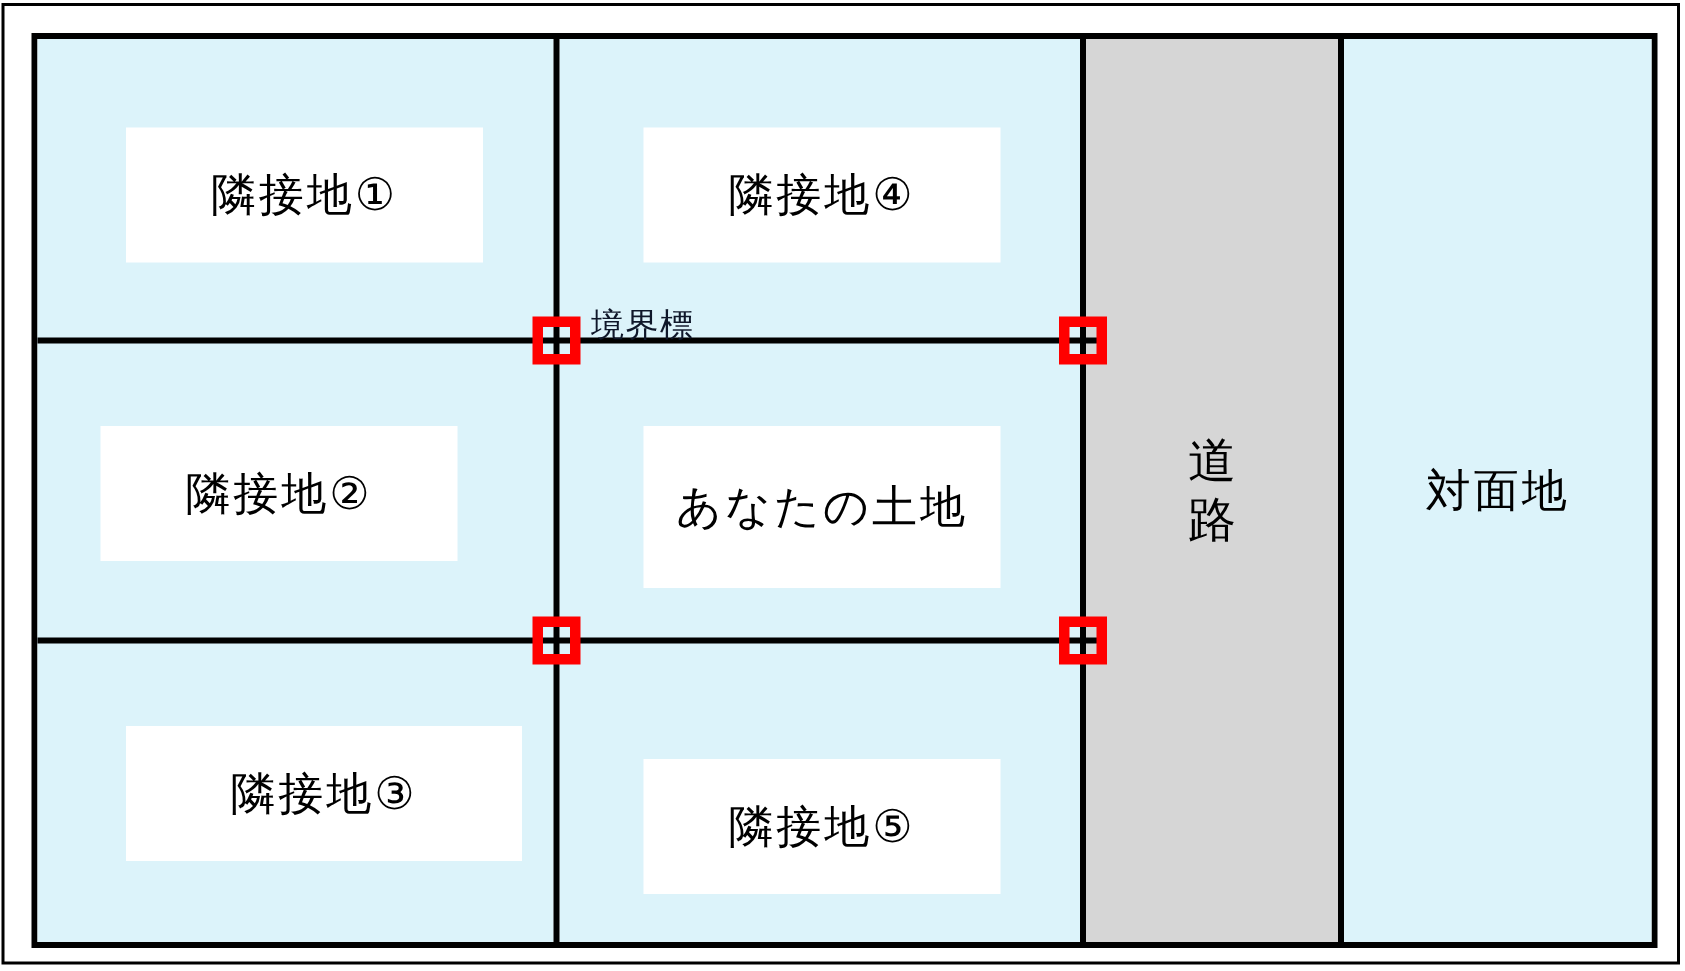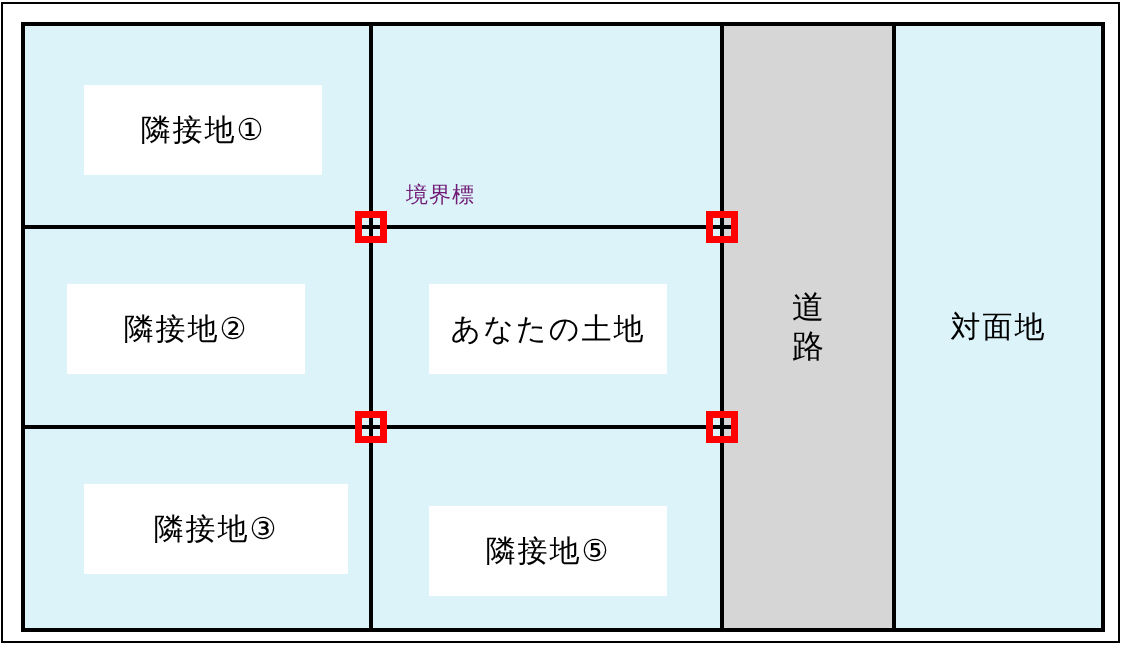--- a/index.html
+++ b/index.html
@@ -103,21 +103,21 @@
     white-space: nowrap;
   }
 
   
   .plate-n1 { left: 59px;  top: 59px;  width: 238px; height: 90px; }
   .plate-n2 { left: 42px;  top: 258px; width: 238px; height: 90px; }
   .plate-n3 { left: 59px;  top: 458px; width: 264px; height: 90px; }
 
   
   .plate-n4 { left: 404px; top: 59px;  width: 238px; height: 90px; }
-  .plate-own{ left: 404px; top: 258px; width: 238px; height: 90px; }
+  .plate-own{ left: 404px; top: 258px; width: 238px; height: 108px; }
   .plate-n5 { left: 404px; top: 480px; width: 238px; height: 90px; }
 
   
   .road-label {
     position: absolute;
     left: 699px;
     width: 168px;
     top: 0;
     bottom: 0;
     display: flex;
@@ -162,27 +162,26 @@
   }
   .marker-a { left: 330px; top: 185px; }  
   .marker-b { left: 681px; top: 185px; }  
   .marker-c { left: 330px; top: 385px; }  
   .marker-d { left: 681px; top: 385px; }  
 
   
   .marker-caption {
     position: absolute;
     left: 369px;
-    top: 154px;
+    top: 176px;
     font-size: 22px;
-    color: #701a75;
+    color: #0f172a;
     letter-spacing: 1px;
     white-space: nowrap;
     font-family: "DejaVu Sans", "Liberation Sans", sans-serif;
-    margin-left: 12px;
   }
 </style>
 </head>
 <body>
 
 <div id="diagram-root">
 
   <div class="outer-frame">
 
     <div class="plot-block">
@@ -197,20 +196,21 @@
         <div class="vline vline-2"></div>
         <div class="vline vline-3"></div>
 
         <div class="hline hline-1"></div>
         <div class="hline hline-2"></div>
 
         <div class="label-plate plate-n1">隣接地①</div>
         <div class="label-plate plate-n2">隣接地②</div>
         <div class="label-plate plate-n3">隣接地③</div>
 
+        <div class="label-plate plate-n4">隣接地④</div>
         <div class="label-plate plate-own">あなたの土地</div>
         <div class="label-plate plate-n5">隣接地⑤</div>
 
         <div class="road-label">
           <span class="vtext">
             <span>道</span>
             <span>路</span>
           </span>
         </div>
 

